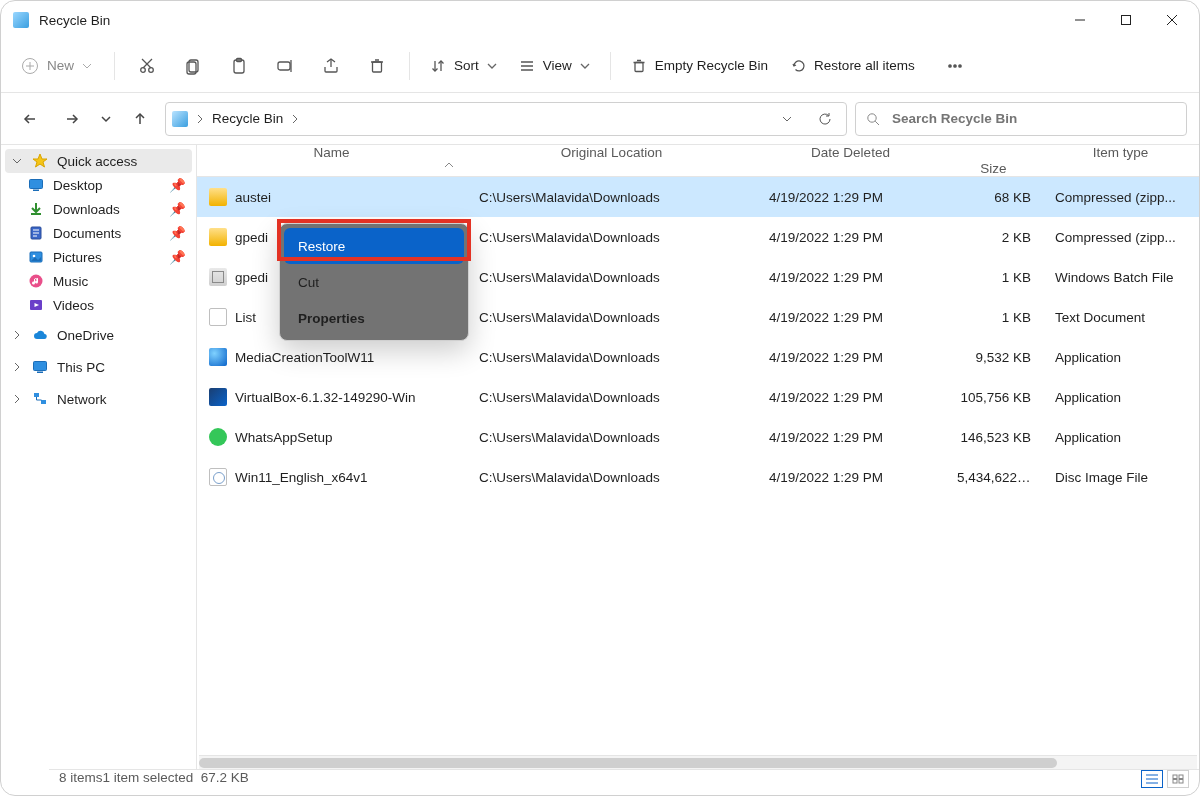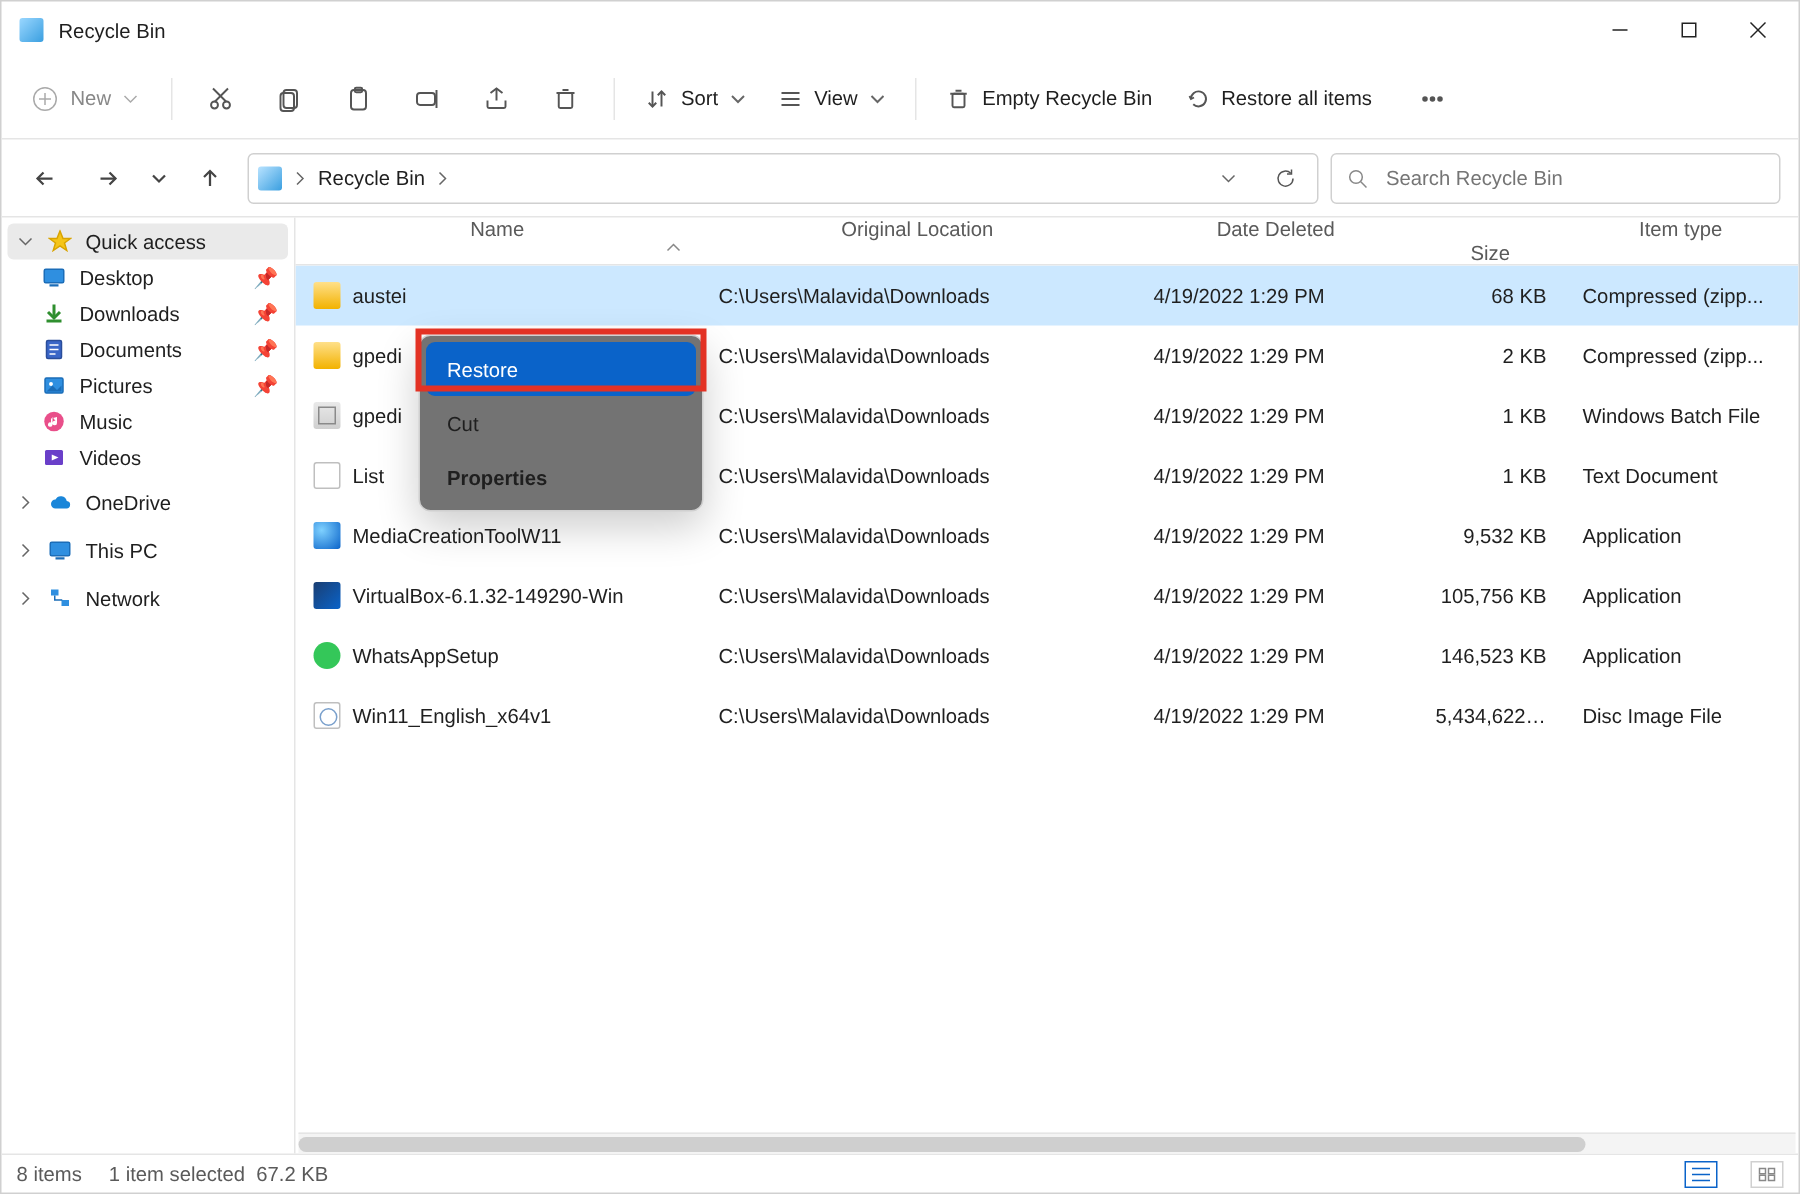--- a/index.html
+++ b/index.html
@@ -12,21 +12,21 @@
     --hover:#e9f3ff;
     --sidebar-selected:#eaeaea;
     --highlight:#0a63c9;
     --highlight-border:#e33224;
     font-family:"Segoe UI",Arial,sans-serif;
     font-size:13.5px;
     color:var(--text);
   }
   *{box-sizing:border-box;}
   html,body{margin:0;padding:0;width:1200px;height:796px;background:#fff;overflow:hidden;}
-  .window{width:1200px;height:796px;border:1px solid var(--border);border-radius:0;overflow:hidden;position:relative;display:flex;flex-direction:column;}
+  .window{width:1200px;height:796px;border:1px solid var(--border);border-radius:15px;overflow:hidden;position:relative;display:flex;flex-direction:column;}
   
   .titlebar{height:38px;display:flex;align-items:center;padding:0 4px 0 12px;}
   .titlebar .app-icon{width:16px;height:16px;margin-right:10px;background:linear-gradient(135deg,#9ad7ff,#3a9fe0);border-radius:2px;position:relative;}
   .titlebar .title{flex:0 0 auto;}
   .titlebar .spacer{flex:1;}
   .winctl{display:flex;}
   .winctl .btn{width:46px;height:32px;display:flex;align-items:center;justify-content:center;border-radius:4px;}
   .winctl svg{stroke:#222;stroke-width:1;}
   
   .toolbar{height:54px;display:flex;align-items:center;padding:0 10px;gap:6px;border-bottom:1px solid var(--border-light);}
@@ -39,21 +39,21 @@
   .chev{width:10px;height:10px;}
   
   .navrow{height:52px;display:flex;align-items:center;gap:8px;padding:6px 12px;border-bottom:1px solid var(--border-light);}
   .navbtn{width:34px;height:34px;display:flex;align-items:center;justify-content:center;border-radius:4px;}
   .navbtn svg{stroke:#444;fill:none;stroke-width:1.5;}
   .addr{flex:1;height:34px;border:1px solid var(--border);border-radius:4px;display:flex;align-items:center;padding:0 6px;gap:8px;}
   .addr .crumb{display:flex;align-items:center;gap:6px;}
   .addr .rbicon{width:16px;height:16px;background:linear-gradient(135deg,#b9e3ff,#3a9fe0);border-radius:2px;}
   .addr .grow{flex:1;}
   .addr .endbtn{width:30px;height:30px;display:flex;align-items:center;justify-content:center;}
-  .searchbox{width:300px;height:34px;border:1px solid var(--border);border-radius:4px;display:flex;align-items:center;padding:0 10px;gap:10px;color:#888;}
+  .searchbox{width:332px;height:34px;border:1px solid var(--border);border-radius:4px;display:flex;align-items:center;padding:0 10px;gap:10px;color:#888;font-weight:bold;}
   .searchbox input{border:none;outline:none;flex:1;font:inherit;color:#444;background:transparent;}
   
   .body{flex:1;display:flex;min-height:0;}
   .sidebar{width:196px;border-right:1px solid var(--border-light);padding:4px 4px;overflow:auto;}
   .sbitem{display:flex;align-items:center;height:18px;padding:12px 6px;border-radius:4px;gap:8px;}
   .sbitem .expand{width:12px;display:flex;justify-content:center;color:#666;}
   .sbitem .icon{width:18px;height:18px;display:flex;align-items:center;justify-content:center;}
   .sbitem.top{background:var(--sidebar-selected);}
   .sbitem .pin{margin-left:auto;color:#9a9a9a;}
   .sbgroup{margin-bottom:6px;}
@@ -91,21 +91,21 @@
   .ctxmenu{position:absolute;left:278px;top:222px;width:190px;background:#737373;border:1px solid var(--border);border-radius:8px;box-shadow:0 10px 28px rgba(0,0,0,.20);padding:4px;z-index:50;}
   .ctxitem{height:36px;display:flex;align-items:center;padding:0 14px;border-radius:6px;}
   .ctxitem.sep-below{border-bottom:1px solid var(--border-light);}
   .ctxitem.hl{background:var(--highlight);color:#fff;}
   .ctxitem.prop{font-weight:600;}
   .ctx-hl-frame{position:absolute;left:276px;top:218px;width:194px;height:42px;border:4px solid var(--highlight-border);z-index:60;pointer-events:none;}
   
   .hscroll{height:14px;border-top:1px solid var(--border-light);background:#f4f4f4;position:relative;margin:0 2px;}
   .hscroll .thumb{position:absolute;left:0;top:2px;height:10px;width:86%;background:#cfcfcf;border-radius:5px;}
   
-  .status{height:26px;border-top:1px solid var(--border-light);display:flex;align-items:center;padding:0 10px;gap:18px;color:var(--muted);}
+  .status{height:26px;border-top:1px solid var(--border-light);display:flex;padding:0 10px;color:var(--muted);margin-left:48px;}
   .status .grow{flex:1;}
   .status .viewbtn{width:22px;height:18px;border:1px solid var(--border);display:flex;align-items:center;justify-content:center;margin-left:4px;}
   .status .viewbtn.active{border-color:#0a63c9;}
   
   svg{display:block;}
 </style>
 </head>
 <body>
 <div class="window">
 

